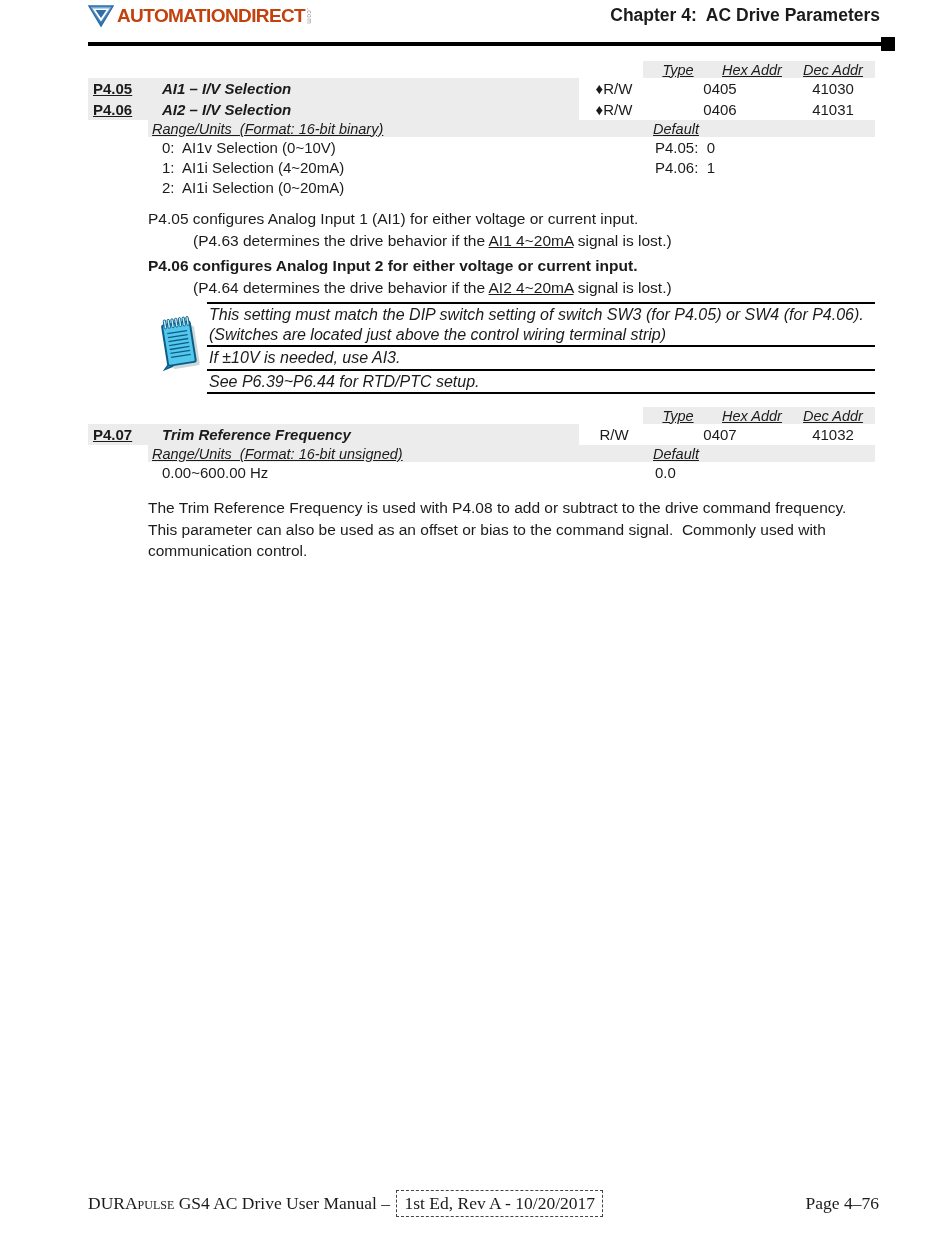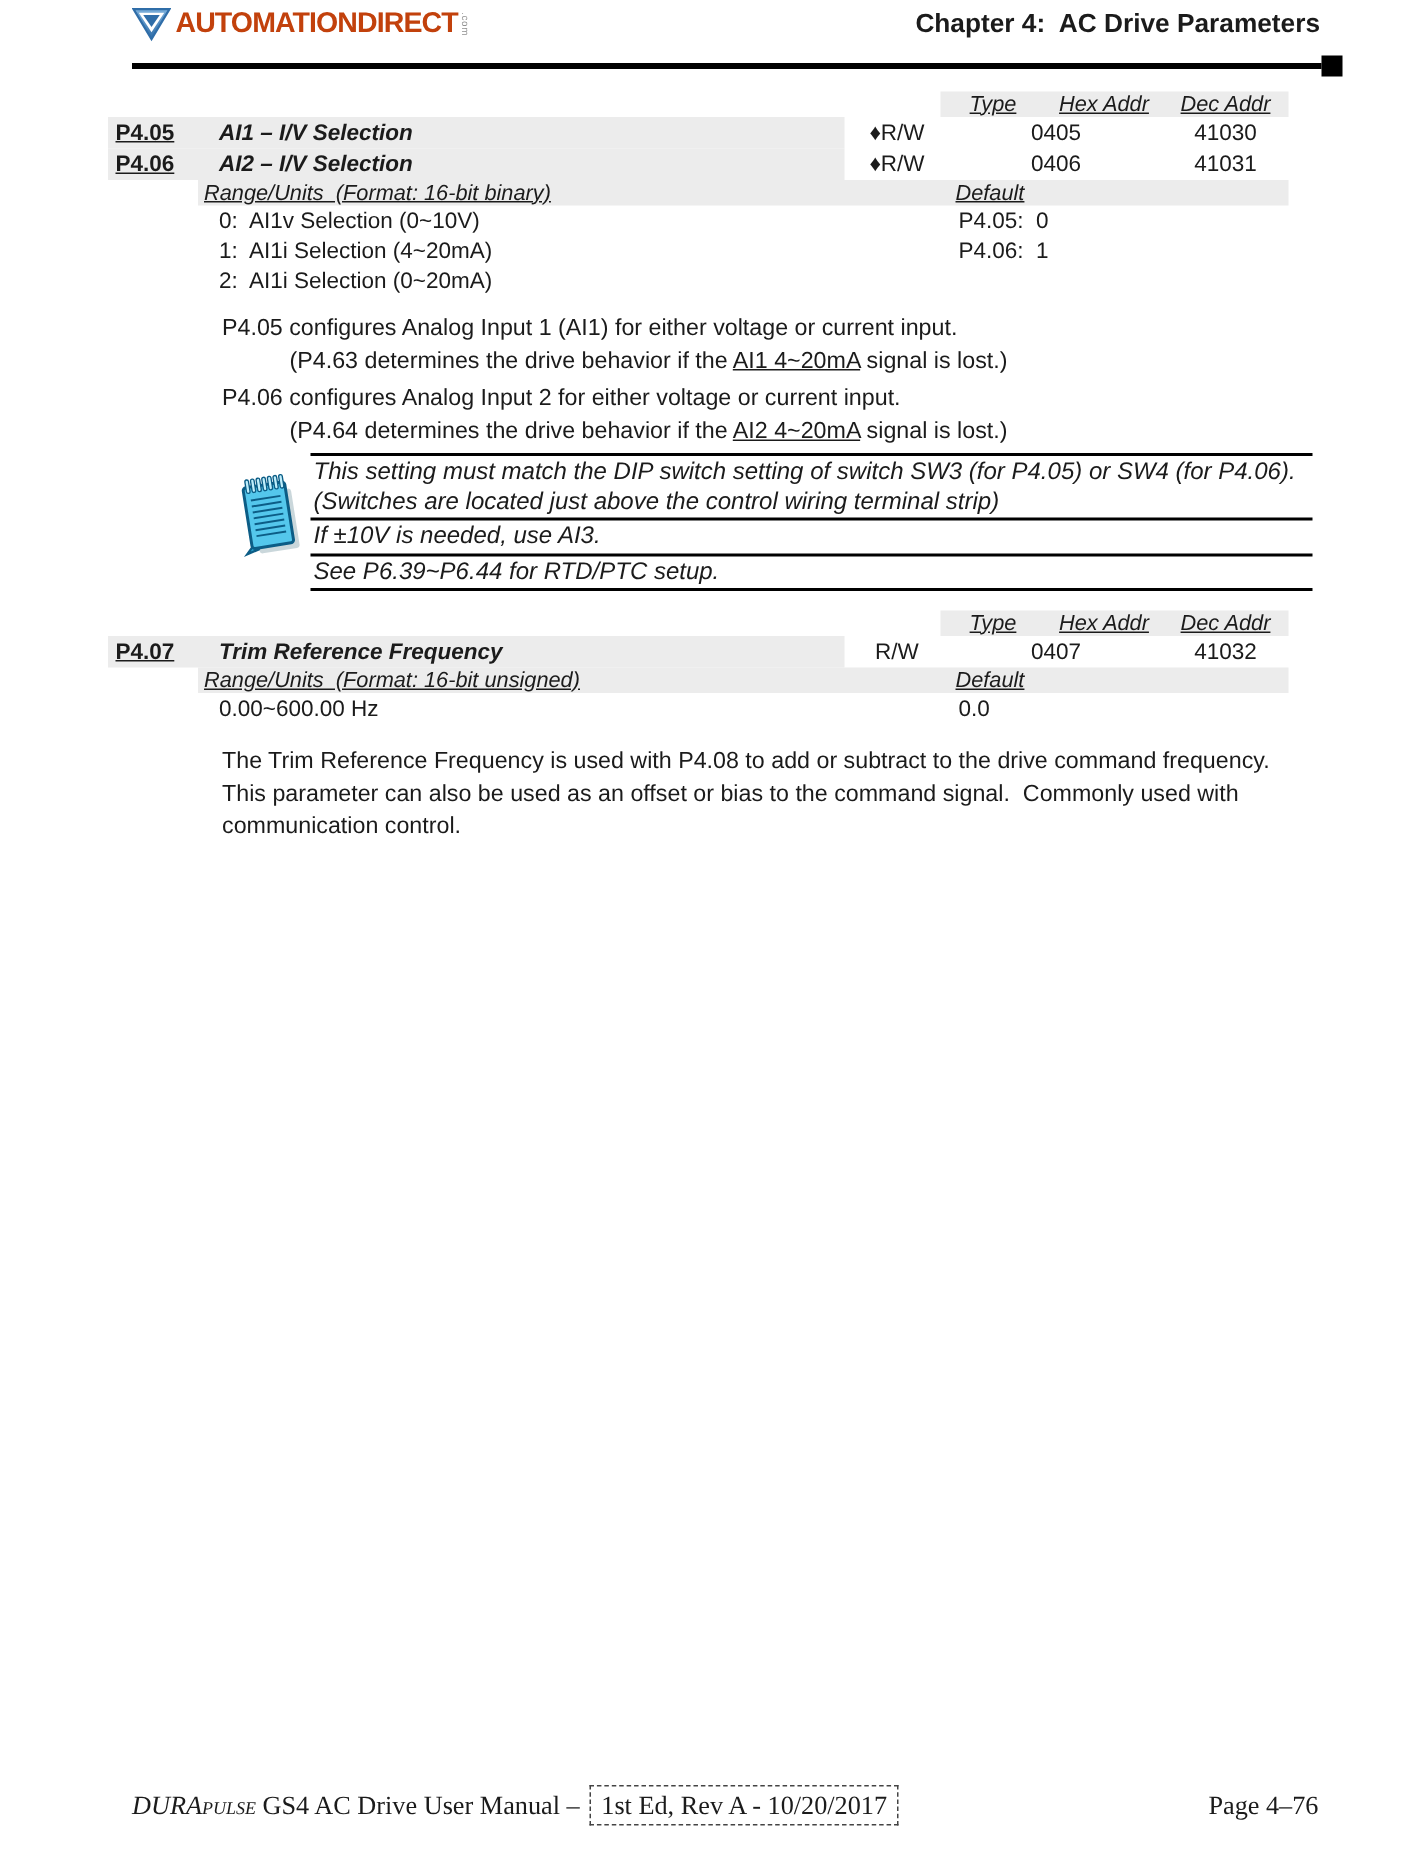--- a/index.html
+++ b/index.html
@@ -11,21 +11,21 @@
 
   
   .logo { position:absolute; left:88px; top:4px; display:flex; align-items:flex-start; }
   .logo-text { font-size:19px; font-weight:bold; color:#c2410c; letter-spacing:-0.6px; line-height:24px; margin-left:3px; }
   .logo-com { font-size:6.5px; color:#919191; writing-mode:vertical-rl; letter-spacing:0.5px; margin-left:1px; margin-top:4px; }
   .chapter-title { position:absolute; right:70px; top:5px; font-size:17.5px; font-weight:bold; white-space:pre; }
   .rule { position:absolute; left:88px; top:42px; width:793px; height:4px; background:#000; }
   .rule-square { position:absolute; left:793px; top:-5px; width:14px; height:14px; background:#000; }
 
   
-  .ptable { position:absolute; left:72px; width:787px; font-size:15px; }
+  .ptable { position:absolute; left:88px; width:787px; font-size:15px; }
   .hdr { font-style:italic; text-decoration:underline; font-size:14.5px; }
   .t-head-row { display:flex; height:17px; }
   .t-head-spacer { width:555px; }
   .t-head-band { flex:1; background:#ececec; display:flex; align-items:center; }
   .col-type { width:70px; text-align:center; }
   .col-hex { width:78px; text-align:center; }
   .col-dec { width:84px; text-align:center; }
   .t-param-row { display:flex; height:21px; }
   .t-param-left { width:555px; background:#ececec; display:flex; align-items:center; }
   .pcode { margin-left:5px; width:69px; font-weight:bold; text-decoration:underline; }
@@ -36,34 +36,34 @@
   .range-band { flex:1; background:#ececec; position:relative; display:flex; align-items:center; }
   .range-label { margin-left:4px; white-space:pre; }
   .default-label { position:absolute; left:505px; }
   .option-row { height:20px; position:relative; display:flex; align-items:center; }
   .opt-label { margin-left:74px; white-space:pre; }
   .opt-default { position:absolute; left:567px; white-space:pre; }
 
   
   .desc { position:absolute; left:148px; font-size:15.5px; line-height:21.5px; }
   .desc .indent { padding-left:45px; }
-  .desc .gap { margin-top:4px; }
+  .desc .gap { margin-top:4px;font-weight:bold; }
   .u { text-decoration:underline; }
   .desc2 { position:absolute; left:148px; width:736px; font-size:15.5px; line-height:21.5px; white-space:pre-wrap; }
 
   
   .note { position:absolute; left:155px; width:720px; display:flex; }
   .note-icon-wrap { width:52px; padding-top:12px; flex:none; }
   .note-items { flex:1; border-top:2px solid #000; font-style:italic; font-size:16px; line-height:19.5px; }
   .note-item { border-bottom:2px solid #000; padding:1px 2px 1px 2px; }
 
   
   .footer { position:absolute; left:88px; top:1190px; width:791px; display:flex; justify-content:space-between; align-items:center; font-family:"Liberation Serif", serif; font-size:17.5px; }
   .footer-left { display:flex; align-items:center; }
-  .brand { font-style:italic; }
+  .brand { }
   .brand .sc { font-variant:small-caps; }
   .manual-label { white-space:pre; }
   .edition-box { border:1.5px dashed #444; padding:2px 7px; margin-left:2px; white-space:pre; }
 </style>
 </head>
 <body>
 
 <div class="page">
 
   <div class="logo">

